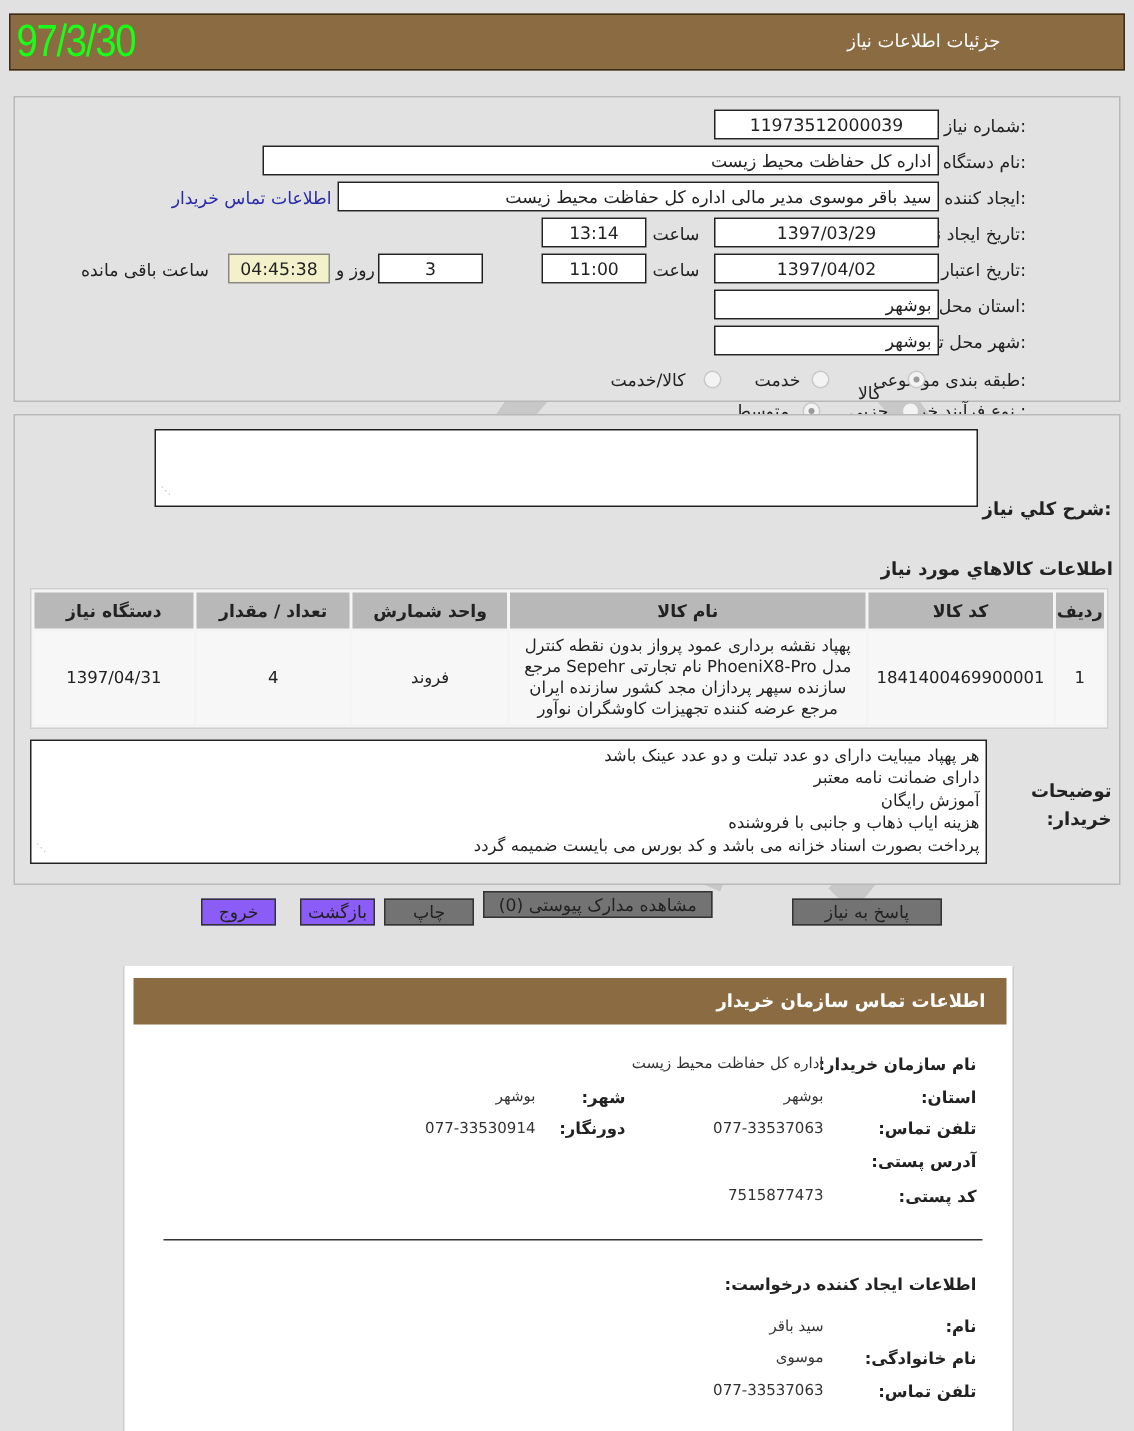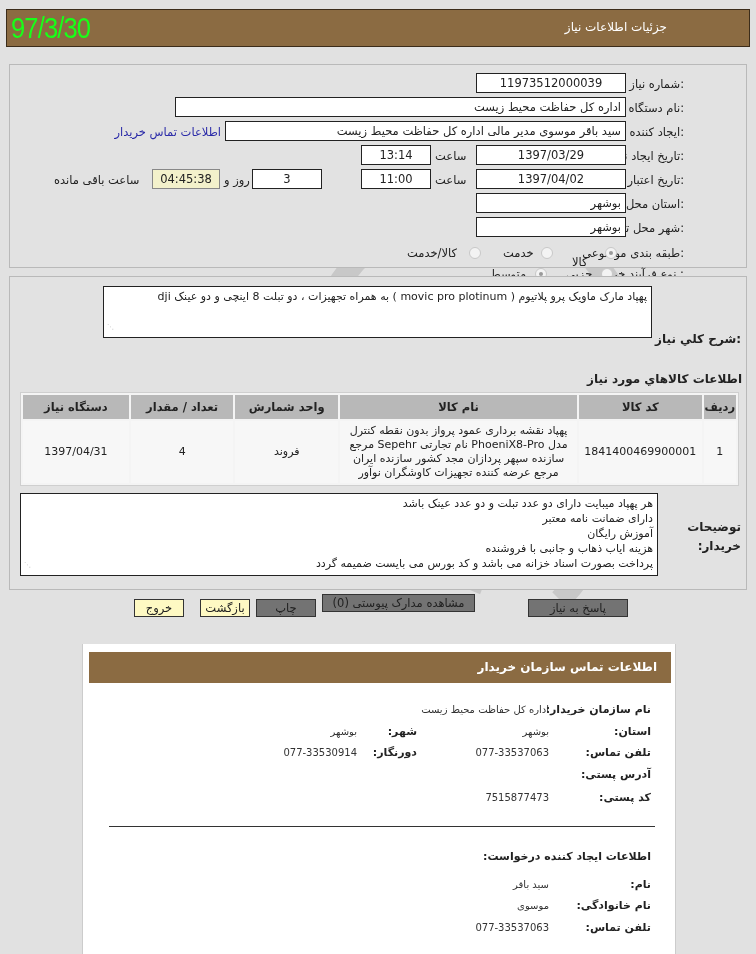--- a/index.html
+++ b/index.html
@@ -79,21 +79,21 @@
     background: #f7f7f7; font-size: 11px; text-align: center; vertical-align: middle;
     line-height: 14px; padding: 3px 2px;
   }
 
   
   .btn {
     position: absolute; height: 18px; border: 1px solid #333; font-size: 11.5px;
     text-align: center; line-height: 16px; cursor: pointer; white-space: nowrap;
   }
   .btn.green { background: #737373; }
-  .btn.pink { background: #fef9c3; }
+  .btn.pink { background: #8b5cf6; }
 
   
   .card {
     position: absolute; left: 82px; top: 644px; width: 594px; height: 310px; background: #fff;
     border-left: 1px solid #ccc; border-right: 1px solid #ccc;
   }
   .card-head {
     position: absolute; left: 6px; top: 8px; width: 582px; height: 31px; background: #8b6b42;
   }
   .card-head span {
@@ -172,21 +172,20 @@
   <span class="lbl" style="right:72px;top:267px;">نوع فرآیند خرید :</span>
   <div class="radio" style="left:601px;top:268px;"></div>
   <span class="lbl" style="left:566px;top:267px;">جزیی</span>
   <div class="radio on" style="left:535px;top:268px;"></div>
   <span class="lbl" style="left:490px;top:267px;">متوسط</span>
 
   <div class="panel" id="p2"></div>
 
   <span class="bold-lbl" style="right:15px;top:332px;">شرح کلي نياز:</span>
   <div class="textarea" style="left:103px;top:286px;width:549px;height:52px;">
-    <span>پهپاد مارک ماویک پرو پلاتیوم ( movic pro plotinum ) به همراه تجهیزات ، دو تبلت 8 اینچی و دو عینک dji</span>
     <span class="grip">⋰</span>
   </div>
 
   <span class="bold-lbl" style="right:14px;top:372px;">اطلاعات كالاهاي مورد نياز</span>
 
   <table class="items">
     <thead>
       <tr>
         <th style="width:30px;">ردیف</th>
         <th style="width:100px;">کد کالا</th>

